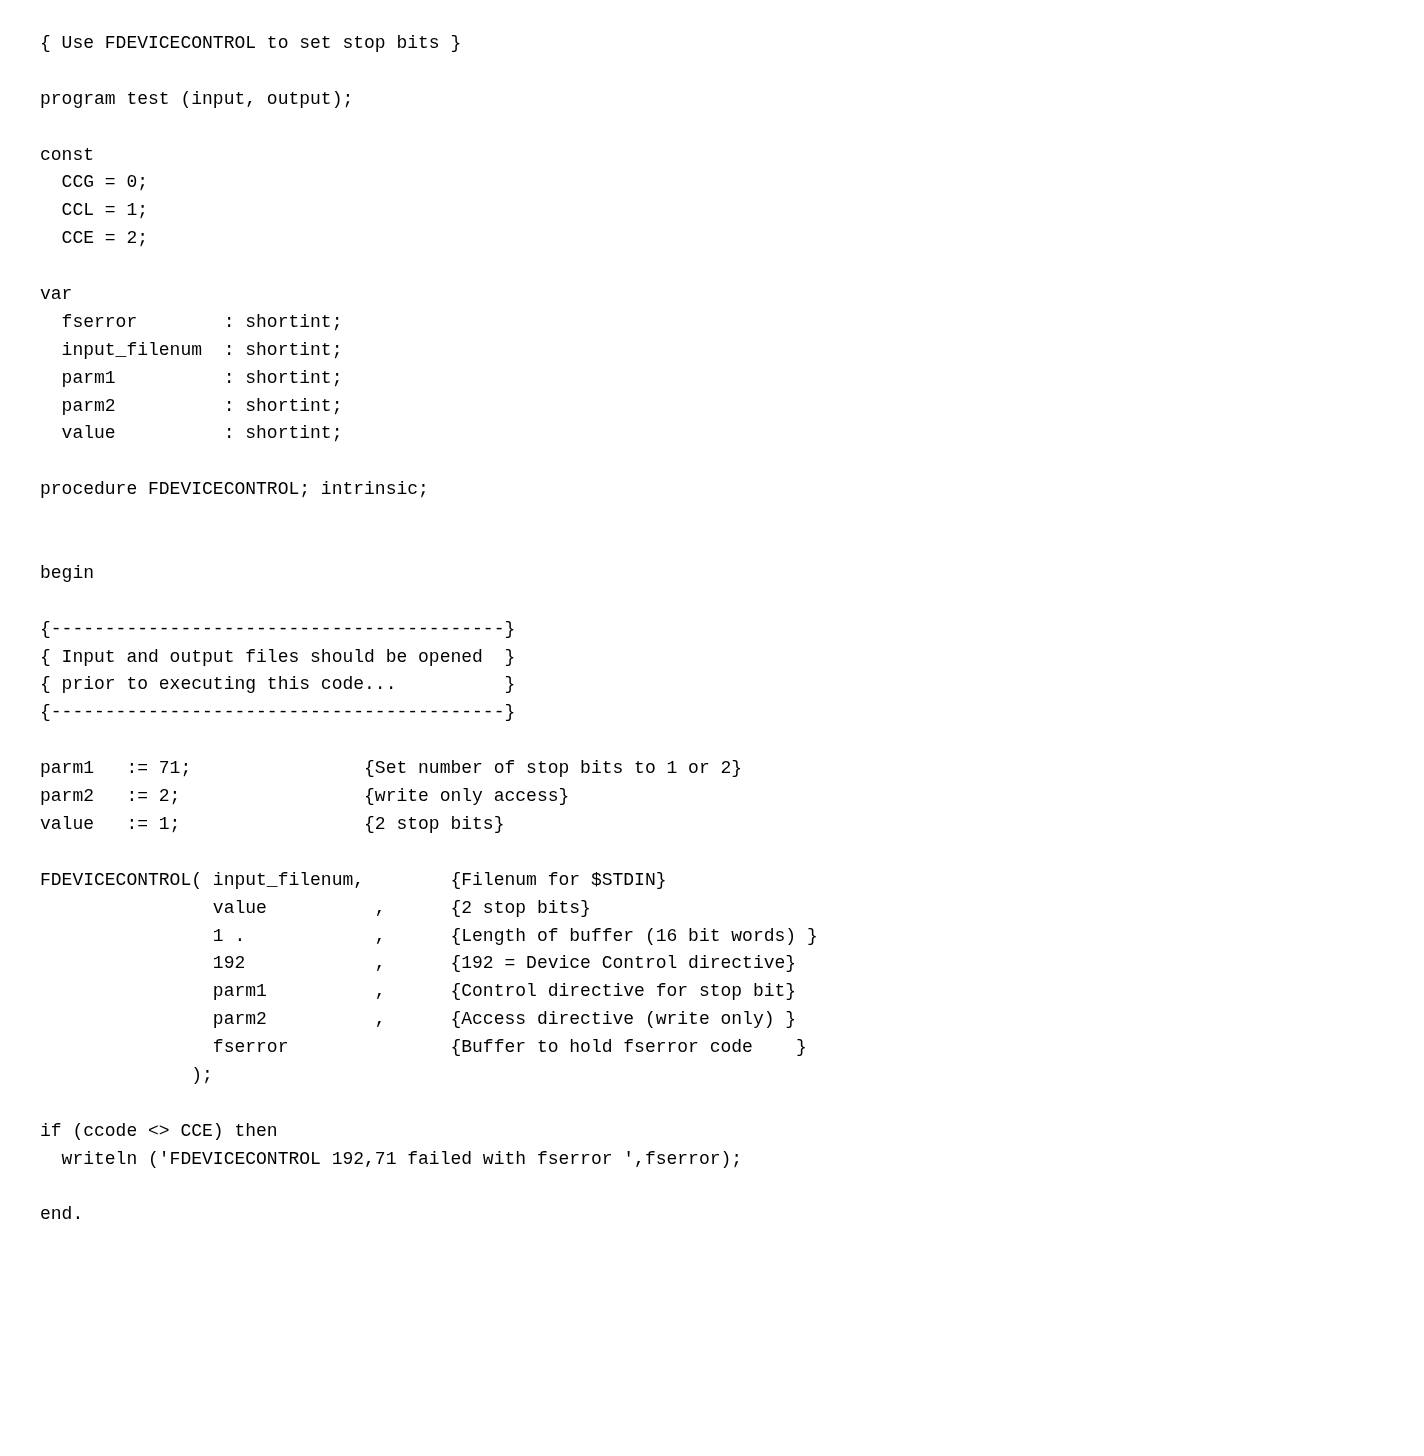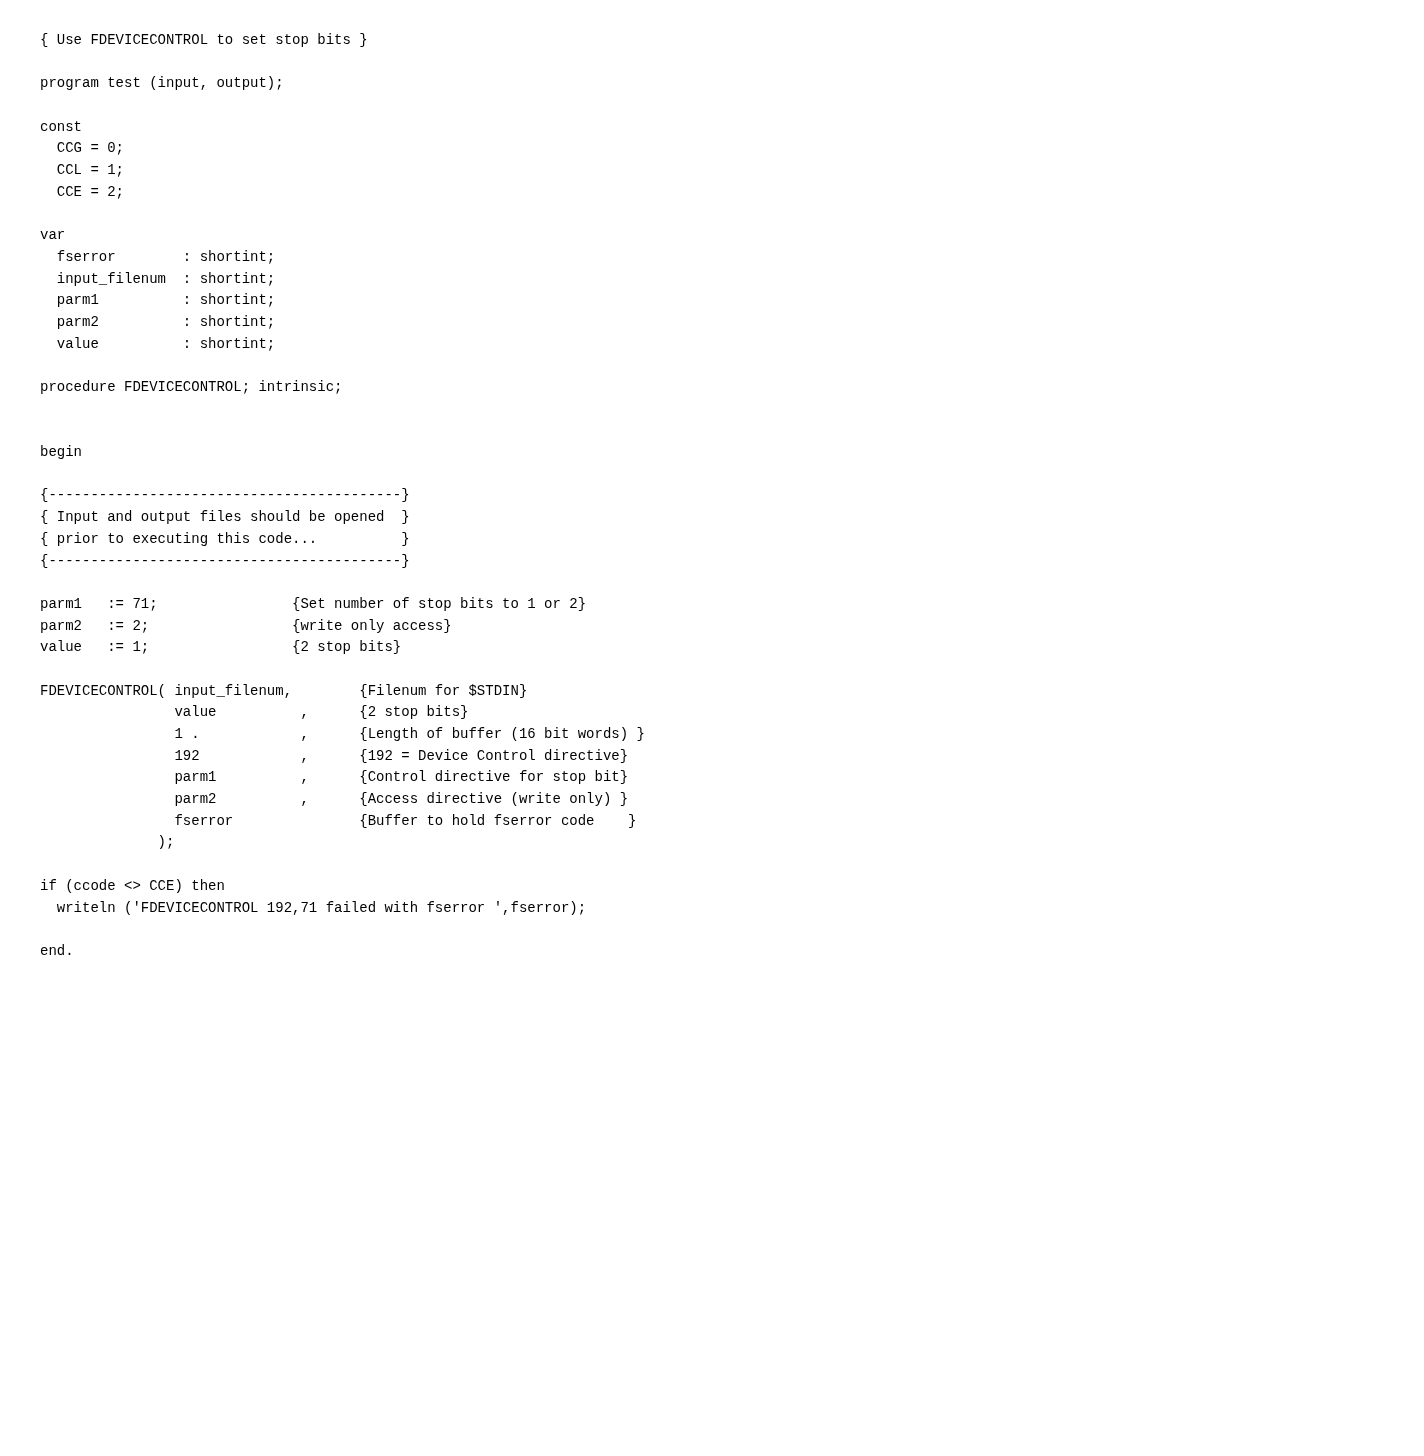--- a/index.html
+++ b/index.html
@@ -13,21 +13,21 @@
       font-family: 'Courier New', Courier, monospace;
       font-size: 18px;
       line-height: 1.55;
       color: #000000;
       padding: 30px 40px;
     }
 
     .code-block {
       white-space: pre;
       font-family: 'Courier New', Courier, monospace;
-      font-size: 14px;
+      font-size: 18px;
       line-height: 1.55;
     }
   </style>
 </head>
 <body>
 
 <div class="code-block" id="code-container">{ Use FDEVICECONTROL to set stop bits }
 
 program test (input, output);
 

